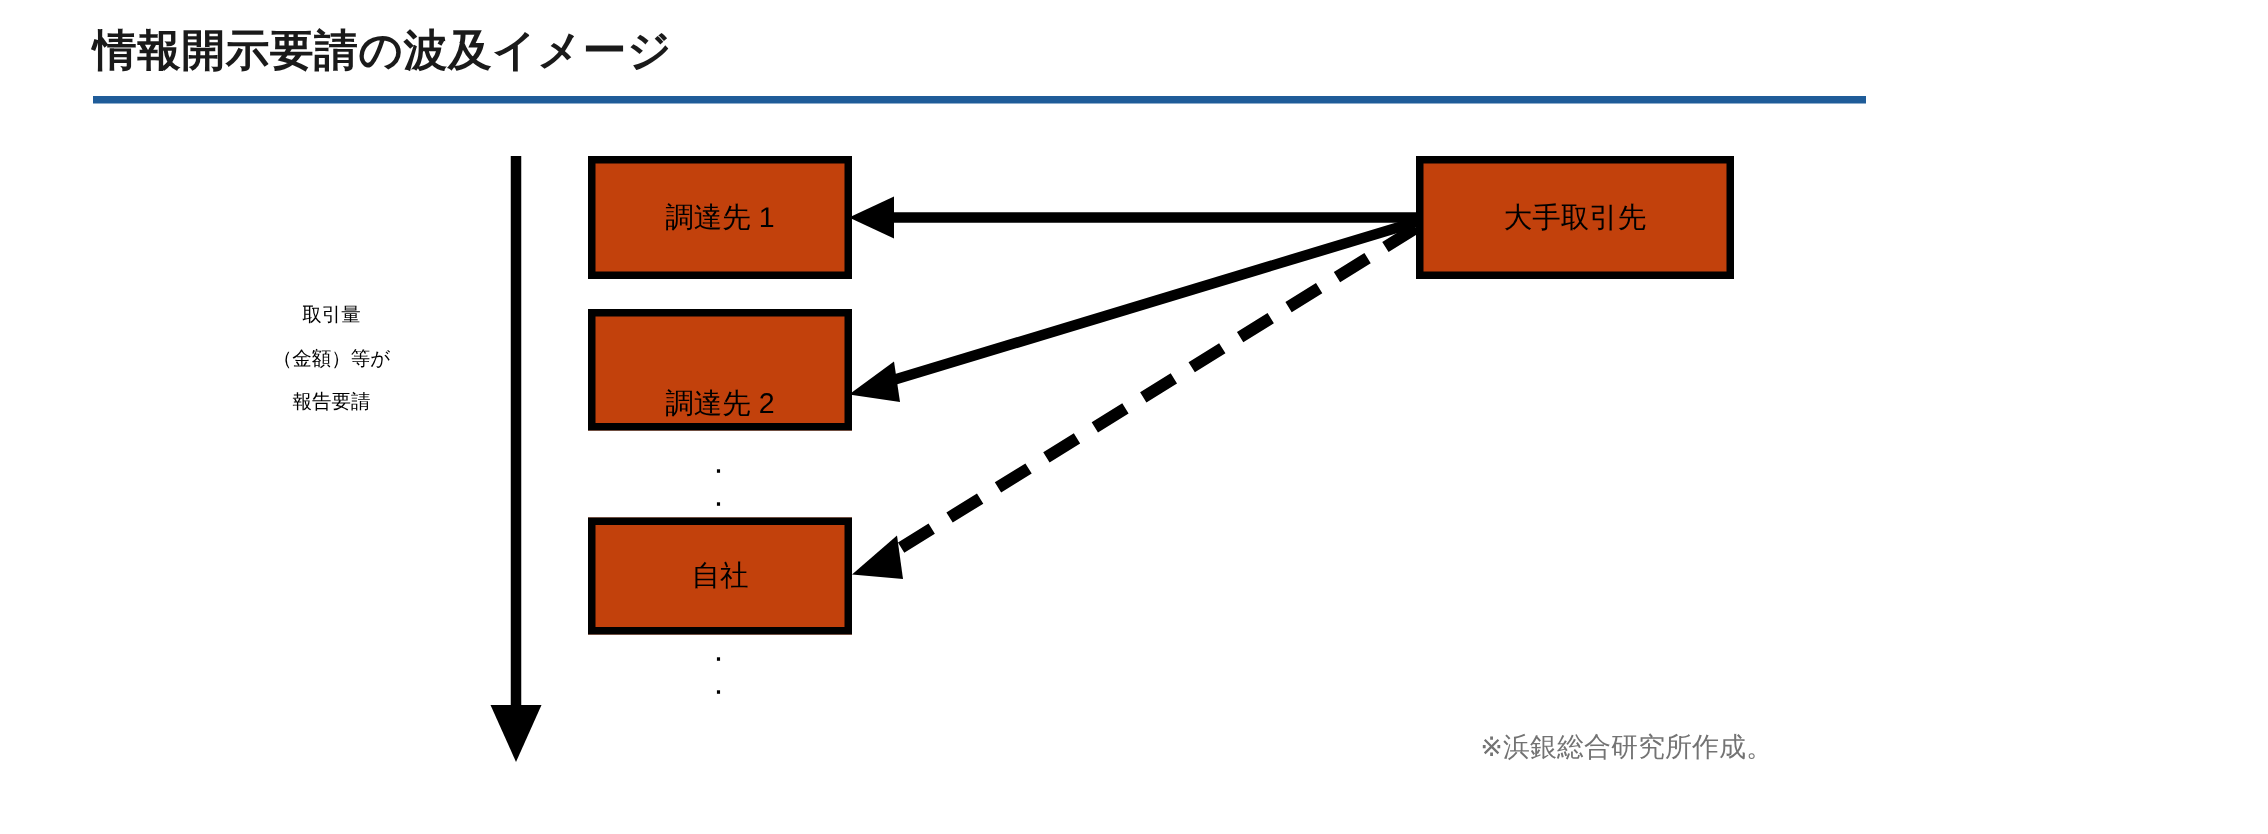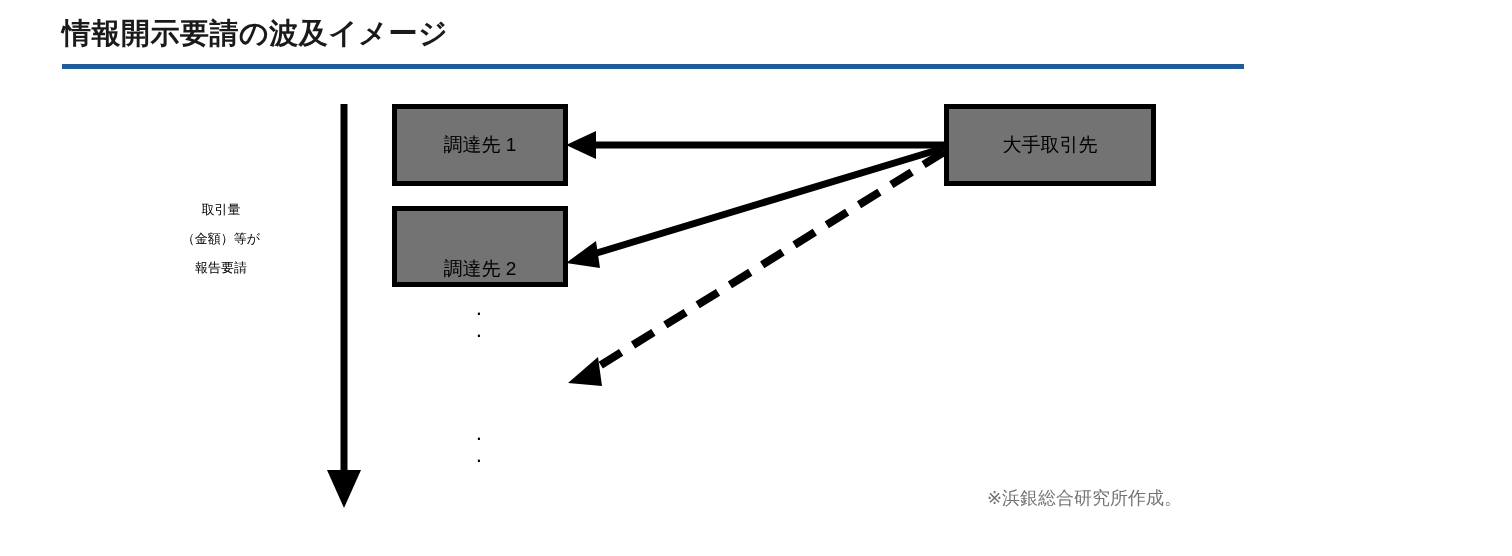--- a/index.html
+++ b/index.html
@@ -59,21 +59,21 @@
     line-height: 29px;
     color: #000000;
   }
   #axis-caption div { white-space: nowrap; }
 
   
   .node-box {
     position: absolute;
     box-sizing: border-box;
     border: 5px solid #000000;
-    background: #737373;
+    background: #c2410c;
     display: flex;
     align-items: center;
     justify-content: center;
     font-size: 19px;
     color: #000000;
     white-space: nowrap;
     z-index: 3;
   }
   #box-supplier1 { left: 392px; top: 104px;  width: 176px; height: 82px; }
   #box-supplier2 { left: 392px; top: 206px;  width: 176px; height: 81px; align-items: flex-end; }
@@ -151,20 +151,23 @@
       <polygon points="568,383 598,357 602,386" fill="#000000"></polygon>
     </g>
   </svg>
 
   <div class="node-box" id="box-supplier1">
     <span>調達先 1</span>
   </div>
   <div class="node-box" id="box-supplier2">
     <span>調達先 2</span>
   </div>
+  <div class="node-box" id="box-self">
+    <span>自社</span>
+  </div>
   <div class="node-box" id="box-major">
     <span>大手取引先</span>
   </div>
 
   <div class="dots" id="dots-mid">
     <span>·</span>
     <span>·</span>
   </div>
   <div class="dots" id="dots-bottom">
     <span>·</span>

